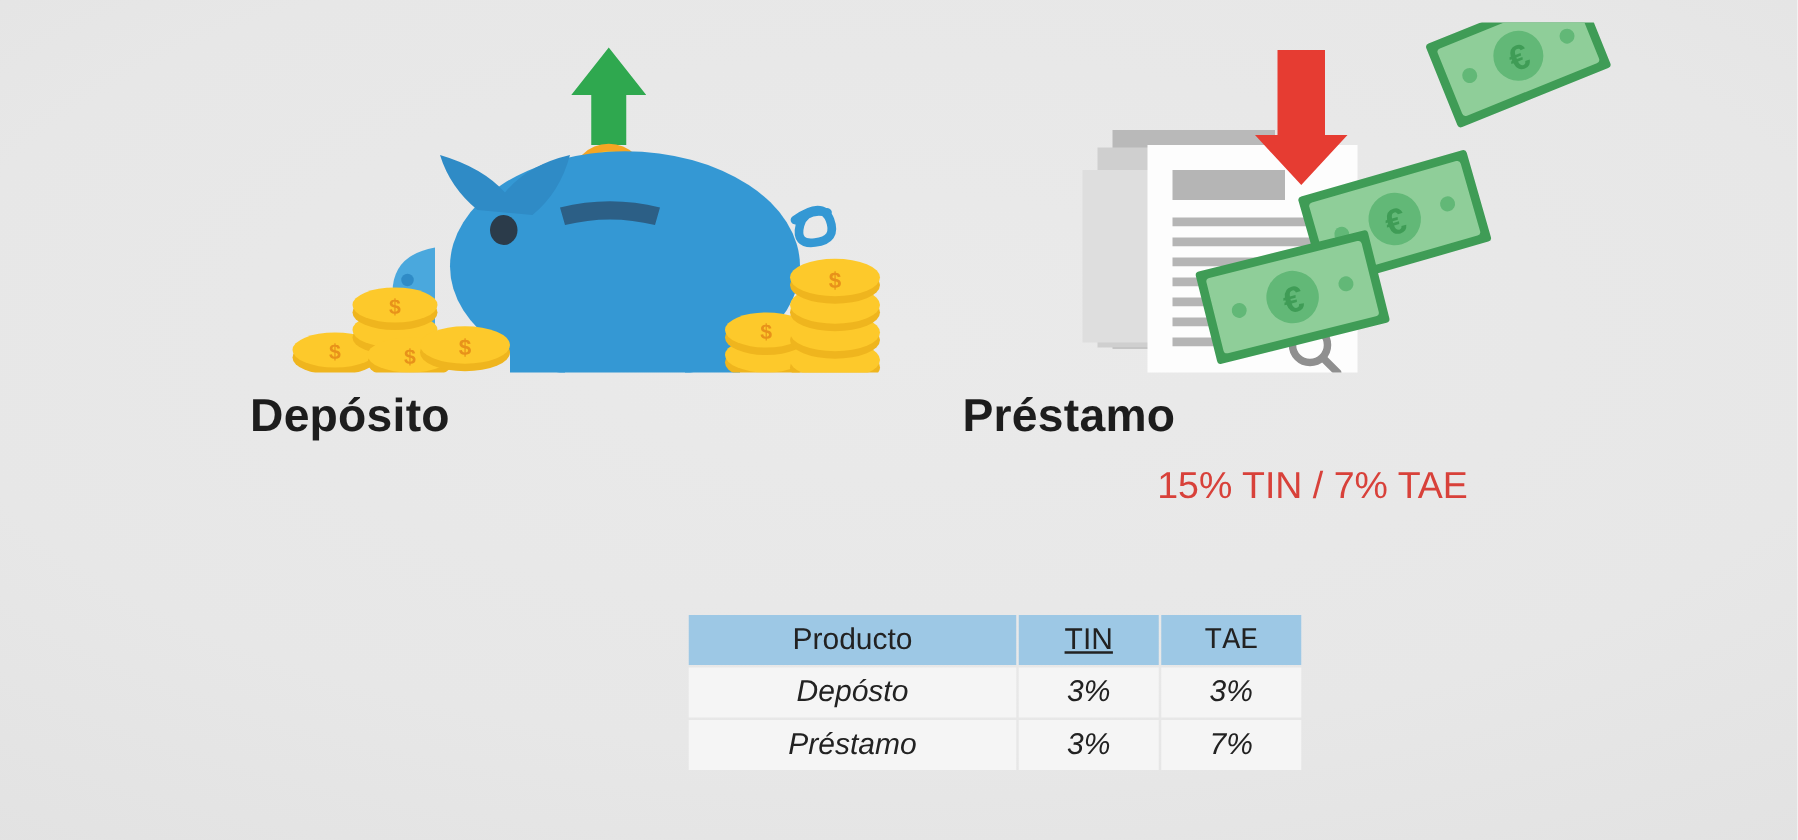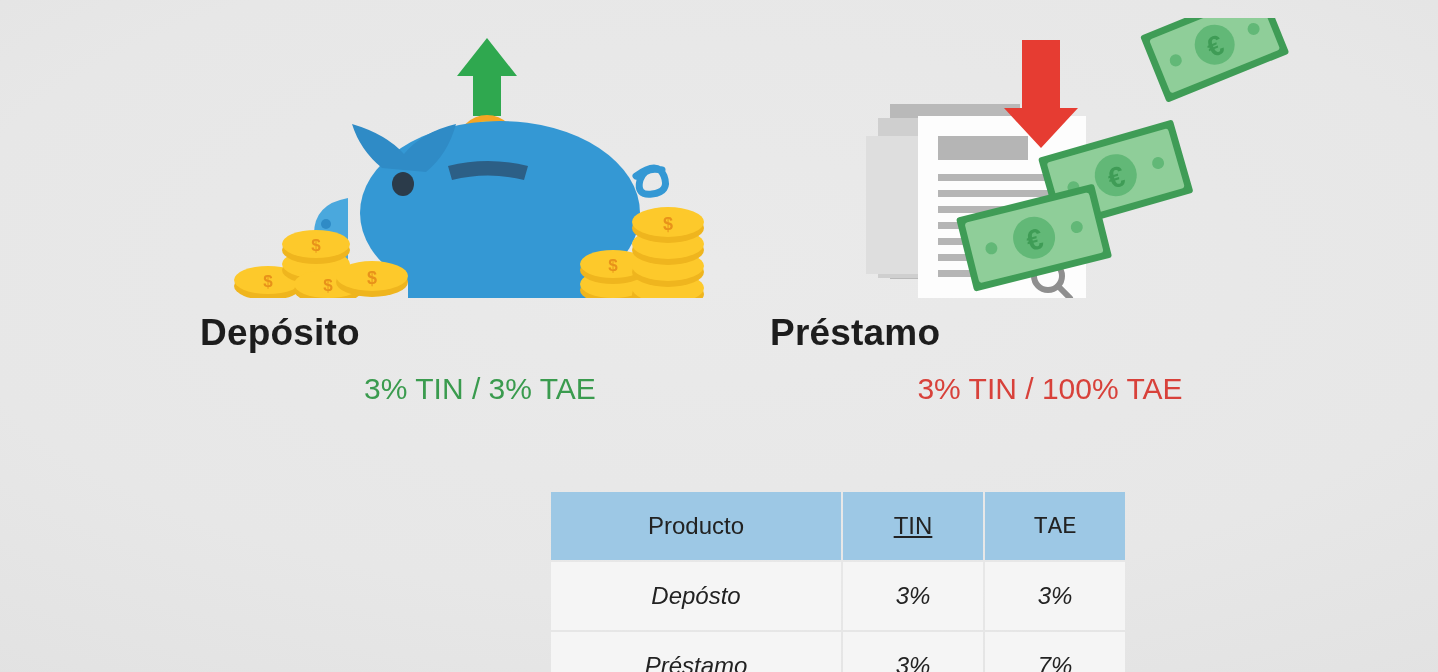--- a/index.html
+++ b/index.html
@@ -64,21 +64,21 @@
   .rate-table {
     position: absolute;
     left: 549px;
     top: 490px;
     width: 464px;
     border-collapse: separate;
     border-spacing: 2px;
     table-layout: fixed;
   }
   .rate-table th, .rate-table td {
-    padding: 18px;
+    padding: 4px;
     height: 32px;
     text-align: center;
     font-size: 24px;
     font-weight: normal;
     color: #222222;
     vertical-align: middle;
   }
   .rate-table th {
     background: #9dc8e5;
   }
@@ -162,21 +162,20 @@
           <ellipse cx="468" cy="232" rx="36" ry="15" fill="#efb51e"></ellipse>
           <ellipse cx="468" cy="226" rx="36" ry="15" fill="#fdc92b"></ellipse>
           <ellipse cx="468" cy="210" rx="36" ry="15" fill="#efb51e"></ellipse>
           <ellipse cx="468" cy="204" rx="36" ry="15" fill="#fdc92b"></ellipse>
           <text x="468" y="212" font-size="18" font-weight="bold" fill="#e8921a" text-anchor="middle" font-family="'Liberation Sans',sans-serif">$</text>
         </g>
       </svg>
     </div>
 
     <div class="panel-title">Depósito</div>
-    <div class="panel-sub sub-green">3% TIN / 3% TAE</div>
   </div>
 
   <div class="panel panel-right">
 
     <div class="art">
       <svg viewBox="0 0 560 280" width="560" height="280" xmlns="http://www.w3.org/2000/svg">
 
         <g>
           <rect x="120" y="86" width="130" height="175" fill="#b9b9b9"></rect>
           <rect x="108" y="100" width="130" height="160" fill="#cfcfcf"></rect>
@@ -232,21 +231,21 @@
             <circle cx="71" cy="38" r="21" fill="#62b877"></circle>
             <text x="71" y="50" font-size="29" font-weight="bold" fill="#3f9c56" text-anchor="middle" font-family="'Liberation Sans',sans-serif">€</text>
             <circle cx="27" cy="38" r="6" fill="#62b877"></circle>
             <circle cx="115" cy="38" r="6" fill="#62b877"></circle>
           </g>
         </g>
       </svg>
     </div>
 
     <div class="panel-title">Préstamo</div>
-    <div class="panel-sub sub-red">3% TIN / 100% TAE</div>
+    <div class="panel-sub sub-red">15% TIN / 7% TAE</div>
   </div>
 
   <table class="rate-table">
     <thead>
       <tr>
         <th class="col-prod">Producto</th>
         <th class="col-tin">TIN</th>
         <th class="col-tae">TAE</th>
       </tr>
     </thead>

